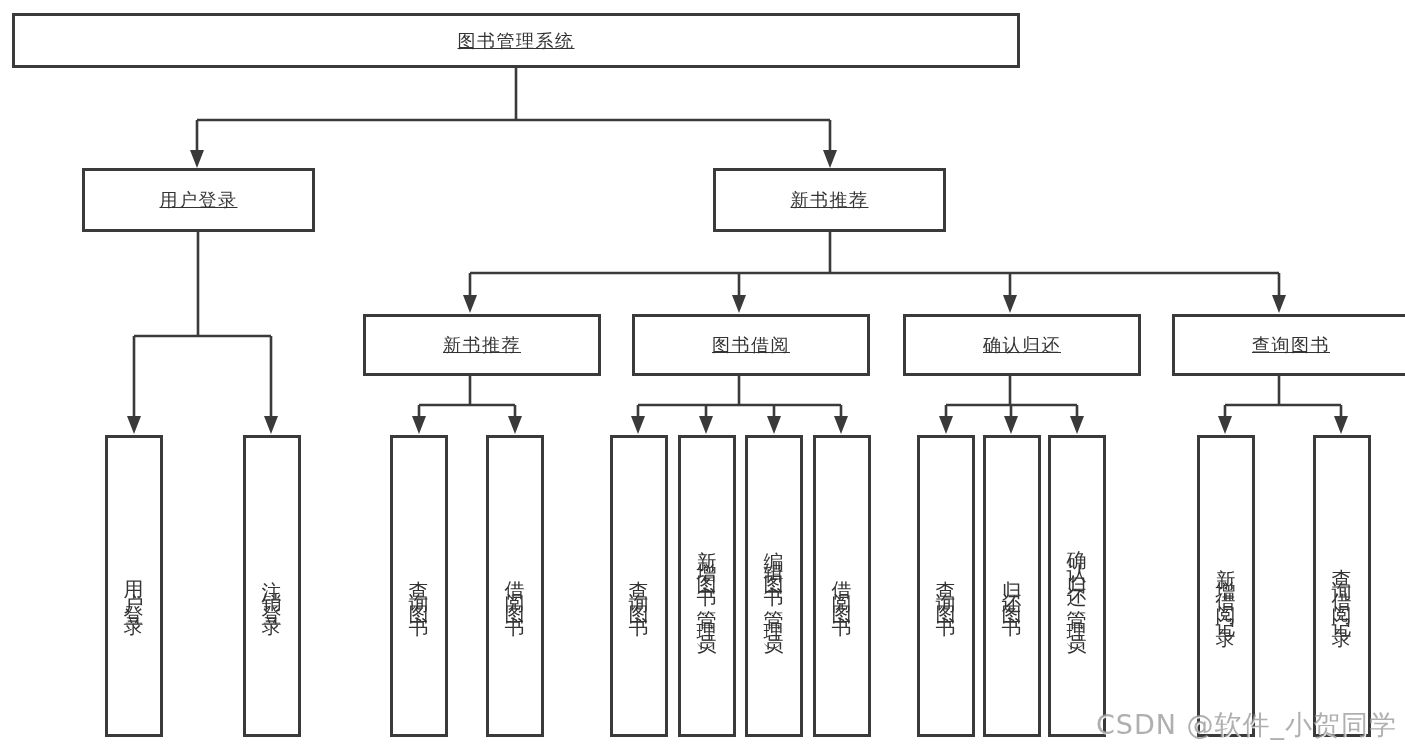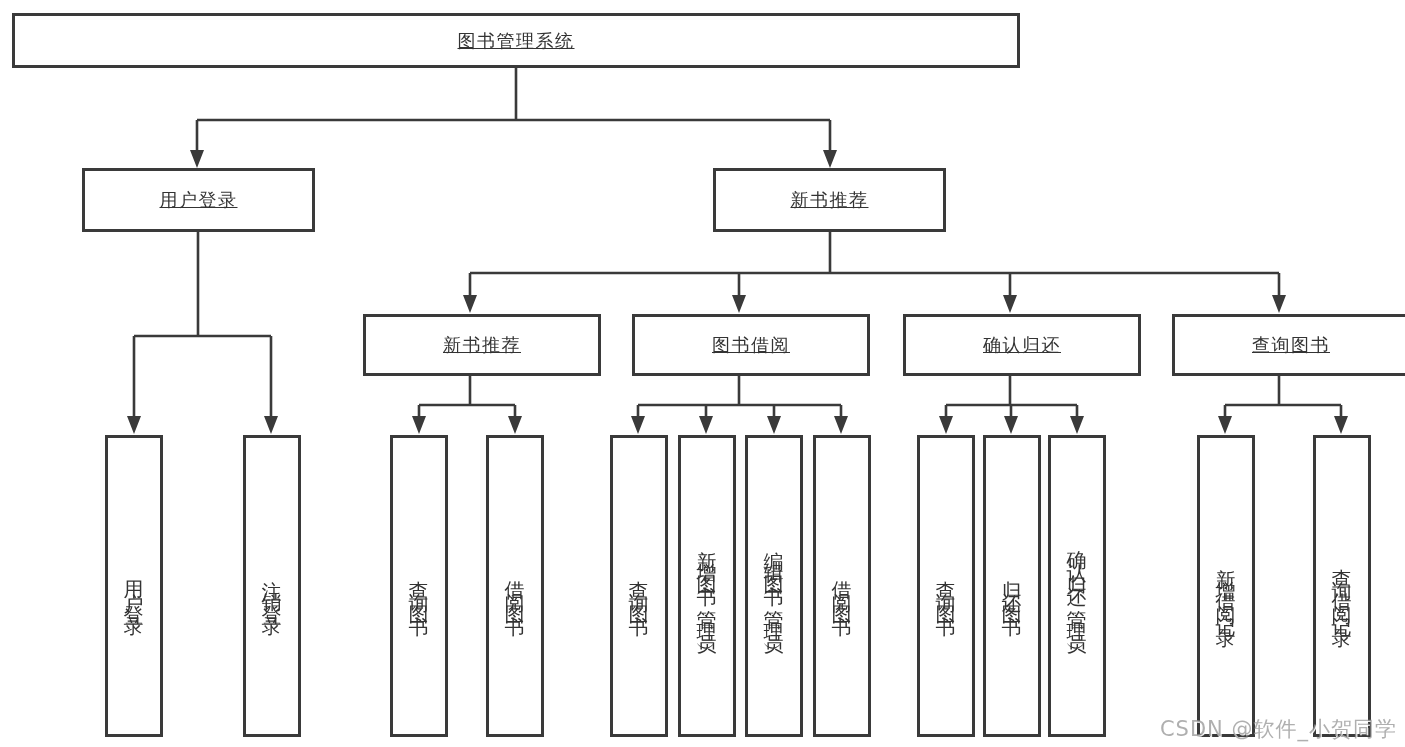--- a/index.html
+++ b/index.html
@@ -26,21 +26,21 @@
   .lvl2 { top:168px; width:233px; height:64px; }
   .lvl3 { top:314px; width:238px; height:62px; }
   .leaf { top:435px; width:58px; height:302px; }
   .leaf span {
     writing-mode:vertical-rl; text-orientation:mixed;
     font-size:20px; line-height:1; letter-spacing:12px;
     margin-top:6px;
   }
   .watermark {
     position:absolute; right:8px; bottom:4px;
-    font-size:21px; color:rgba(148,148,148,0.75);
+    font-size:27px; color:rgba(148,148,148,0.75);
     text-shadow:1px 1px 0 rgba(255,255,255,0.9);
     letter-spacing:1px; white-space:nowrap;
   }
 </style>
 </head>
 <body>
 
 <div class="canvas">
 
   <svg class="connectors" width="1405" height="747" viewBox="0 0 1405 747" xmlns="http://www.w3.org/2000/svg">

